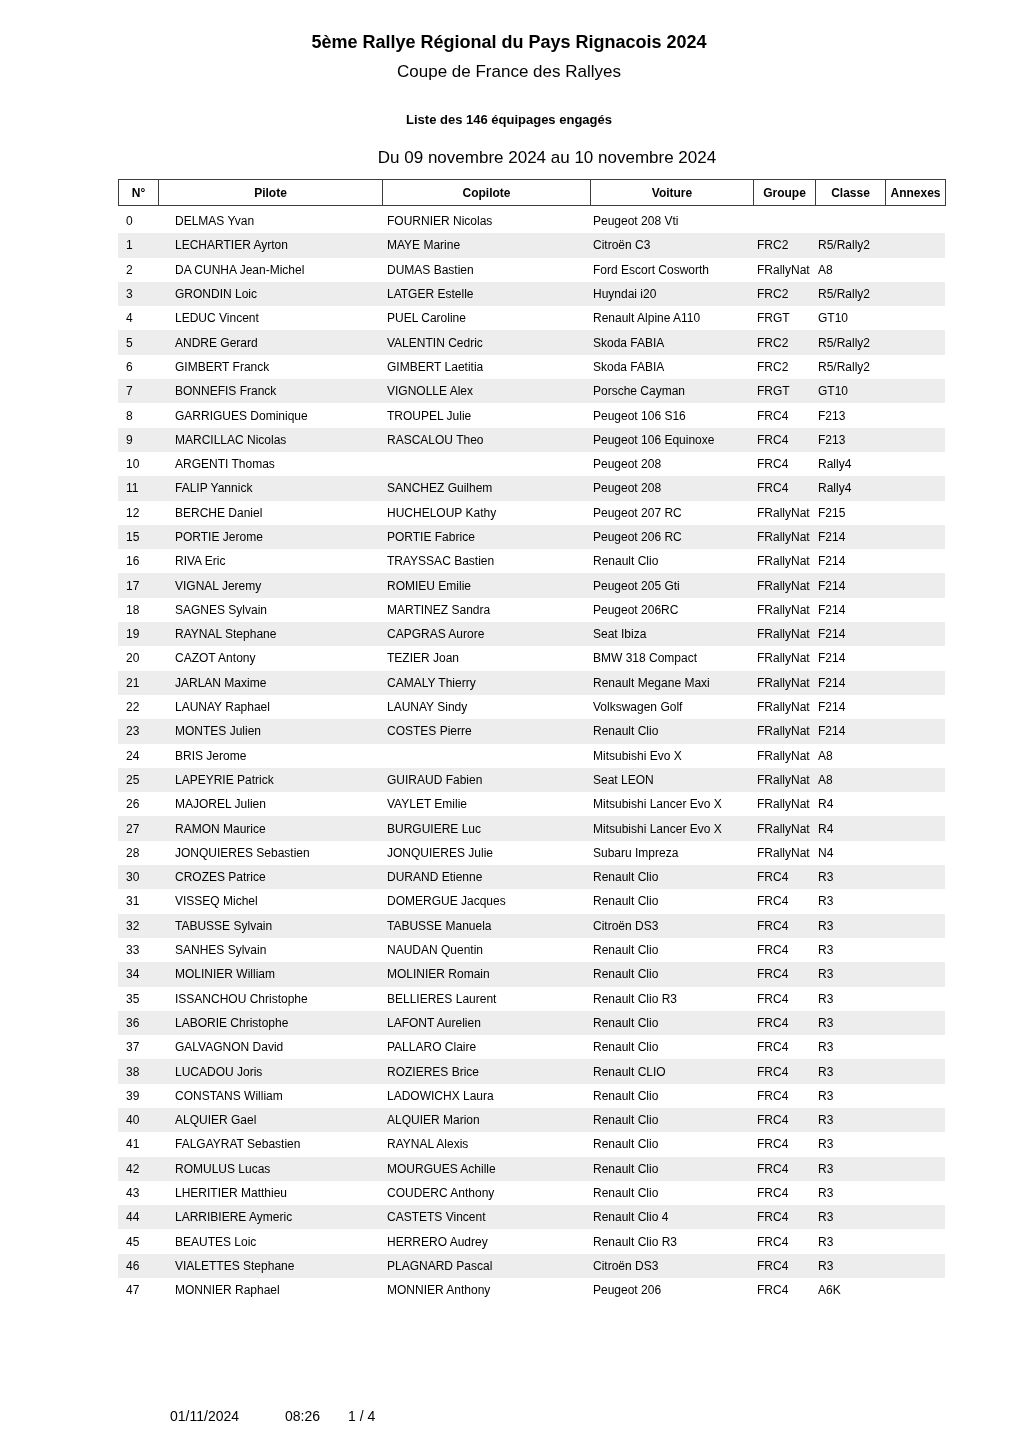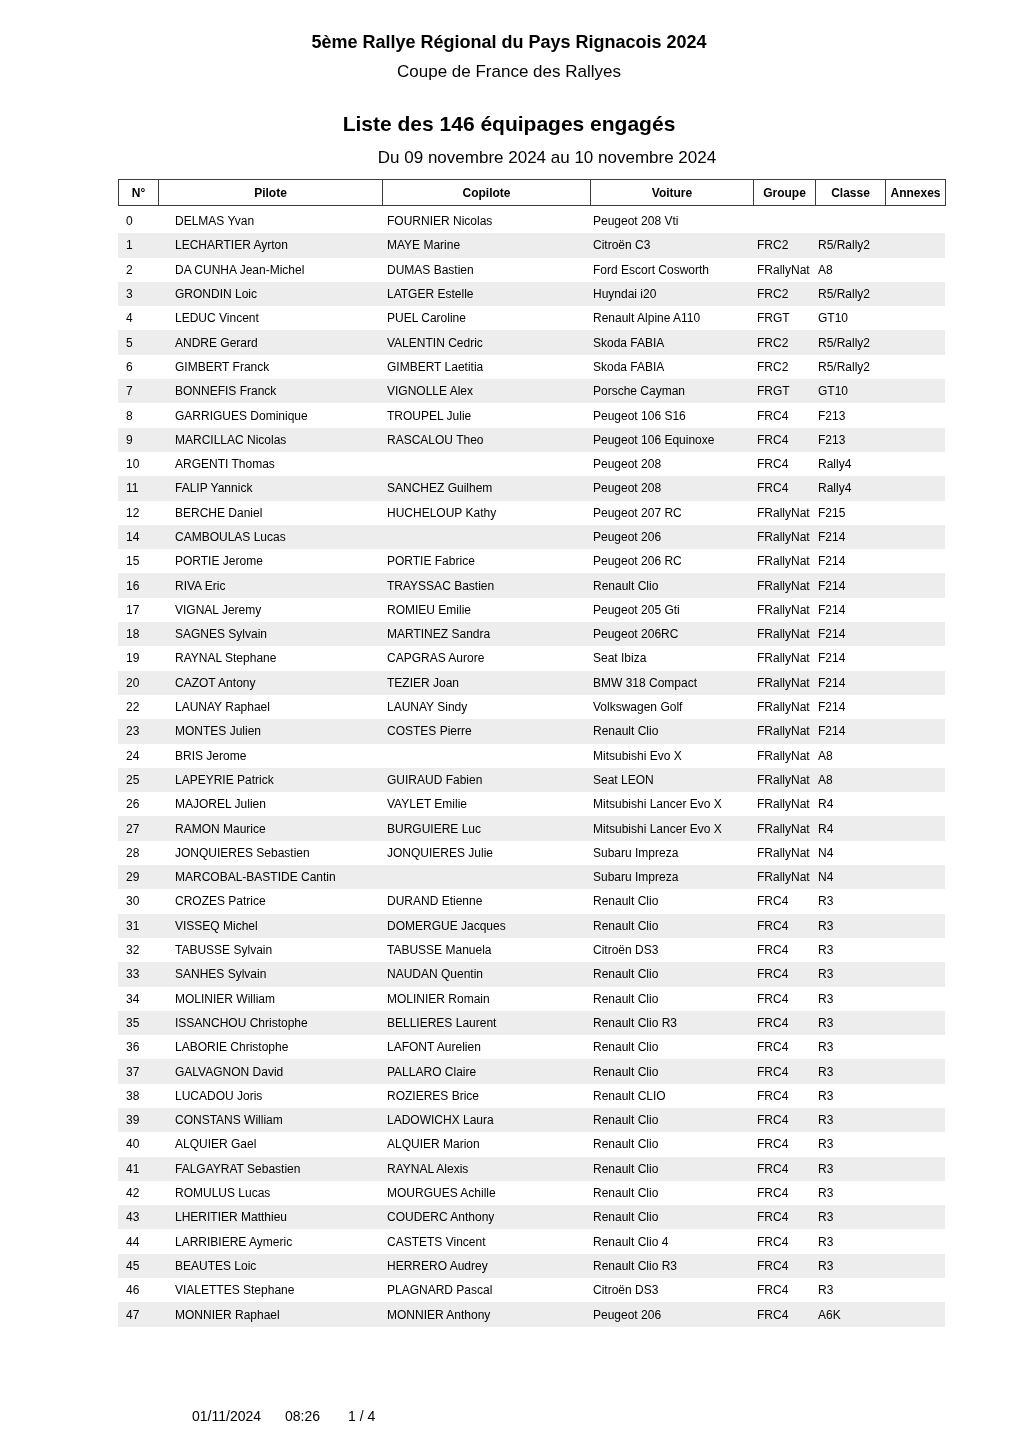--- a/index.html
+++ b/index.html
@@ -11,21 +11,21 @@
     width: 1018px;
     height: 1440px;
     position: relative;
     font-family: "Liberation Sans", sans-serif;
     color: #000000;
     overflow: hidden;
   }
   .doc-header { position: absolute; left: 0; top: 0; width: 1018px; text-align: center; }
   .title    { position: absolute; top: 32px;  left: 0; width: 100%; font-size: 18px; font-weight: bold; }
   .subtitle { position: absolute; top: 62px;  left: 0; width: 100%; font-size: 17px; }
-  .list-title { position: absolute; top: 112px; left: 0; width: 100%; font-size: 21px; font-weight: bold; }
+  .list-title { position: absolute; top: 112px; left: 0; width: 100%; font-size: 13px; font-weight: bold; }
   .date-range { position: absolute; top: 148px; left: 0; width: 100%; font-size: 17px; padding-left: 38px; }
 
   .table-wrap { position: absolute; left: 118px; top: 179px; width: 827px; }
 
   table { border-collapse: collapse; table-layout: fixed; width: 827px; }
   col.w-num    { width: 40px; }
   col.w-pilote { width: 224px; }
   col.w-copilote { width: 208px; }
   col.w-voiture { width: 163px; }
   col.w-groupe { width: 62px; }
@@ -53,21 +53,21 @@
   .body-table tr:nth-child(even) { background: #ededed; }
   td.c-num      { padding-left: 8px; }
   td.c-pilote   { padding-left: 17px; }
   td.c-copilote { padding-left: 5px; margin-left: 12px; }
   td.c-voiture  { padding-left: 3px; }
   td.c-groupe   { padding-left: 4px; }
   td.c-classe   { padding-left: 3px; }
   td.c-annexes  { padding-left: 3px; }
 
   .doc-footer { position: absolute; left: 0; top: 1408px; width: 1018px; font-size: 14px; }
-  .footer-date { position: absolute; left: 192px; text-align: right; }
+  .footer-date { position: absolute; left: 170px; text-align: right; }
   .footer-time { position: absolute; left: 285px; }
   .footer-page { position: absolute; left: 348px; }
 </style>
 </head>
 <body>
 
 <div class="doc-header">
   <div class="title">5ème Rallye Régional du Pays Rignacois 2024</div>
   <div class="subtitle">Coupe de France des Rallyes</div>
   <div class="list-title">Liste des 146 équipages engagés</div>
@@ -220,29 +220,20 @@
         <tr>
           <td class="c-num">12</td>
           <td class="c-pilote">BERCHE Daniel</td>
           <td class="c-copilote">HUCHELOUP Kathy</td>
           <td class="c-voiture">Peugeot 207 RC</td>
           <td class="c-groupe">FRallyNat</td>
           <td class="c-classe">F215</td>
           <td class="c-annexes"></td>
         </tr>
         <tr>
-          <td class="c-num">14</td>
-          <td class="c-pilote">CAMBOULAS Lucas</td>
-          <td class="c-copilote"></td>
-          <td class="c-voiture">Peugeot 206</td>
-          <td class="c-groupe">FRallyNat</td>
-          <td class="c-classe">F214</td>
-          <td class="c-annexes"></td>
-        </tr>
-        <tr>
           <td class="c-num">15</td>
           <td class="c-pilote">PORTIE Jerome</td>
           <td class="c-copilote">PORTIE Fabrice</td>
           <td class="c-voiture">Peugeot 206 RC</td>
           <td class="c-groupe">FRallyNat</td>
           <td class="c-classe">F214</td>
           <td class="c-annexes"></td>
         </tr>
         <tr>
           <td class="c-num">16</td>
@@ -283,20 +274,29 @@
         <tr>
           <td class="c-num">20</td>
           <td class="c-pilote">CAZOT Antony</td>
           <td class="c-copilote">TEZIER Joan</td>
           <td class="c-voiture">BMW 318 Compact</td>
           <td class="c-groupe">FRallyNat</td>
           <td class="c-classe">F214</td>
           <td class="c-annexes"></td>
         </tr>
         <tr>
+          <td class="c-num">21</td>
+          <td class="c-pilote">JARLAN Maxime</td>
+          <td class="c-copilote">CAMALY Thierry</td>
+          <td class="c-voiture">Renault Megane Maxi</td>
+          <td class="c-groupe">FRallyNat</td>
+          <td class="c-classe">F214</td>
+          <td class="c-annexes"></td>
+        </tr>
+        <tr>
           <td class="c-num">22</td>
           <td class="c-pilote">LAUNAY Raphael</td>
           <td class="c-copilote">LAUNAY Sindy</td>
           <td class="c-voiture">Volkswagen Golf</td>
           <td class="c-groupe">FRallyNat</td>
           <td class="c-classe">F214</td>
           <td class="c-annexes"></td>
         </tr>
         <tr>
           <td class="c-num">23</td>
@@ -340,29 +340,20 @@
           <td class="c-copilote">BURGUIERE Luc</td>
           <td class="c-voiture">Mitsubishi Lancer Evo X</td>
           <td class="c-groupe">FRallyNat</td>
           <td class="c-classe">R4</td>
           <td class="c-annexes"></td>
         </tr>
         <tr>
           <td class="c-num">28</td>
           <td class="c-pilote">JONQUIERES Sebastien</td>
           <td class="c-copilote">JONQUIERES Julie</td>
-          <td class="c-voiture">Subaru Impreza</td>
-          <td class="c-groupe">FRallyNat</td>
-          <td class="c-classe">N4</td>
-          <td class="c-annexes"></td>
-        </tr>
-        <tr>
-          <td class="c-num">29</td>
-          <td class="c-pilote">MARCOBAL-BASTIDE Cantin</td>
-          <td class="c-copilote"></td>
           <td class="c-voiture">Subaru Impreza</td>
           <td class="c-groupe">FRallyNat</td>
           <td class="c-classe">N4</td>
           <td class="c-annexes"></td>
         </tr>
         <tr>
           <td class="c-num">30</td>
           <td class="c-pilote">CROZES Patrice</td>
           <td class="c-copilote">DURAND Etienne</td>
           <td class="c-voiture">Renault Clio</td>

